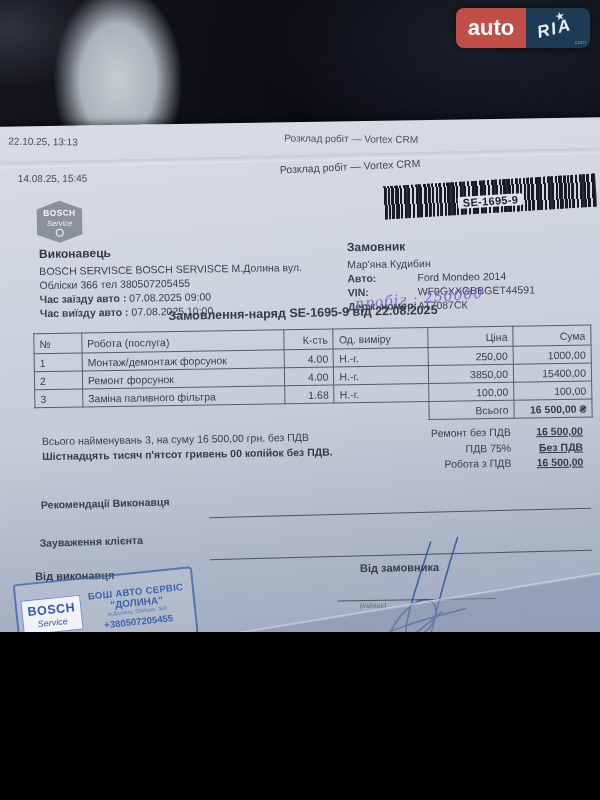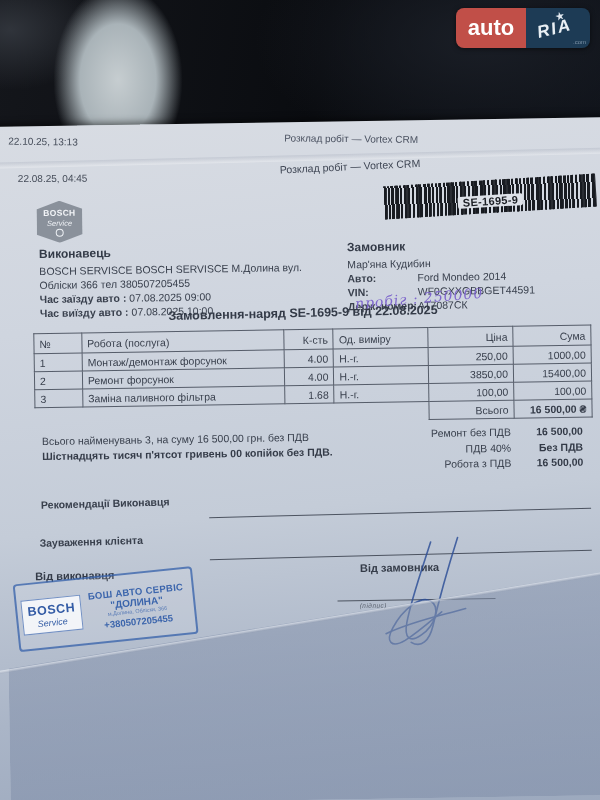--- a/index.html
+++ b/index.html
@@ -1,17 +1,17 @@
 <!DOCTYPE html>
 <html><head>
 <meta charset="utf-8">
 <style>
   html,body{margin:0;padding:0;background:#000;}
   .screen{
-    position:relative;width:600px;height:800px;overflow:hidden;
+    position:relative;width:600px;height:632px;overflow:hidden;
     font-family:"Liberation Sans",sans-serif;
     background-color:#0c0e13;
     background-image:
       radial-gradient(95px 140px at 118px 80px, #c6cdd0 0%, #a9b3b8 40%, rgba(25,28,34,0) 68%),
       radial-gradient(150px 100px at 10px 30px, #30343b 0%, rgba(18,20,25,0) 60%),
       radial-gradient(300px 160px at 480px 40px, #1a1e26 0%, rgba(10,12,16,0) 75%),
       linear-gradient(100deg,#14161b,#0a0c10 45%,#10141c);
   }
   
   .ria-badge{position:absolute;top:8px;right:10px;display:flex;z-index:9;border-radius:8px;overflow:hidden;box-shadow:0 1px 5px rgba(0,0,0,.55);}
@@ -63,21 +63,21 @@
   .worktable th,.worktable td{border:1px solid #565d6a;padding:1px 5px;height:15px;font-weight:normal;text-align:left;white-space:nowrap;}
   .worktable th{height:17px;}
   .worktable .r{text-align:right;}
   .worktable .nob{border:none;}
   .worktable .b{font-weight:bold;color:#333a47;}
   
   .items-line{left:37px;top:431px;font-size:10.5px;}
   .amount-words{left:37px;top:446px;font-size:10.5px;font-weight:bold;color:#343b48;}
   .totals{left:320px;top:428px;width:258px;font-size:10.5px;}
   .t-row{display:flex;justify-content:flex-end;line-height:15.5px;}
-  .t-val{width:72px;text-align:right;font-weight:bold;color:#333a47;}
+  .t-val{width:72px;text-align:right;font-weight:bold;color:#333a47;text-decoration:underline;}
   
   .reco-label{left:35px;top:494px;font-size:10.5px;font-weight:bold;color:#39404d;transform:rotate(-.6deg);}
   .reco-line{left:203px;top:514px;width:382px;border-top:1.2px solid #4c5360;transform:rotate(-.5deg);}
   .remarks-label{left:33px;top:532px;font-size:10.5px;font-weight:bold;color:#39404d;transform:rotate(-.8deg);}
   .remarks-line{left:203px;top:556px;width:382px;border-top:1.2px solid #4c5360;transform:rotate(-.5deg);}
   .from-exec{left:28px;top:566px;font-size:11px;font-weight:bold;color:#343b48;}
   .from-cust{left:353px;top:563px;font-size:11px;font-weight:bold;color:#343b48;}
   .sig-line{left:330px;top:601px;width:158px;border-top:1.1px solid #4c5360;}
   .sig-caption{left:352px;top:603px;font-size:6.5px;color:#5a616e;font-style:italic;letter-spacing:.5px;}
   
@@ -106,21 +106,21 @@
     </div>
   </div>
 
   <div class="paper">
     <div class="content">
 
       <div class="u-dt">22.10.25, 13:13</div>
       <div class="u-hd">Розклад робіт — Vortex CRM</div>
       <div class="strip-line"></div>
 
-      <div class="d-dt">22.08.25, 04:45</div>
+      <div class="d-dt">14.08.25, 15:45</div>
       <div class="d-hd">Розклад робіт — Vortex CRM</div>
 
       <div class="barcode">
         <span class="barcode-label">SE-1695-9</span>
       </div>
 
       <div class="bosch-badge">
         <span class="bb-brand">BOSCH</span>
         <span class="bb-sub">Service</span>
         <span class="bb-anchor"></span>
@@ -206,21 +206,21 @@
 
       <div class="items-line">Всього найменувань 3, на суму 16 500,00 грн. без ПДВ</div>
       <div class="amount-words">Шістнадцять тисяч п'ятсот гривень 00 копійок без ПДВ.</div>
 
       <div class="totals">
         <div class="t-row">
             <span>Ремонт без ПДВ</span>
             <span class="t-val">16 500,00</span>
           </div>
         <div class="t-row">
-            <span>ПДВ 40%</span>
+            <span>ПДВ 75%</span>
             <span class="t-val">Без ПДВ</span>
           </div>
         <div class="t-row">
             <span>Робота з ПДВ</span>
             <span class="t-val">16 500,00</span>
           </div>
       </div>
 
       <div class="reco-label">Рекомендації Виконавця</div>
       <div class="reco-line"></div>

